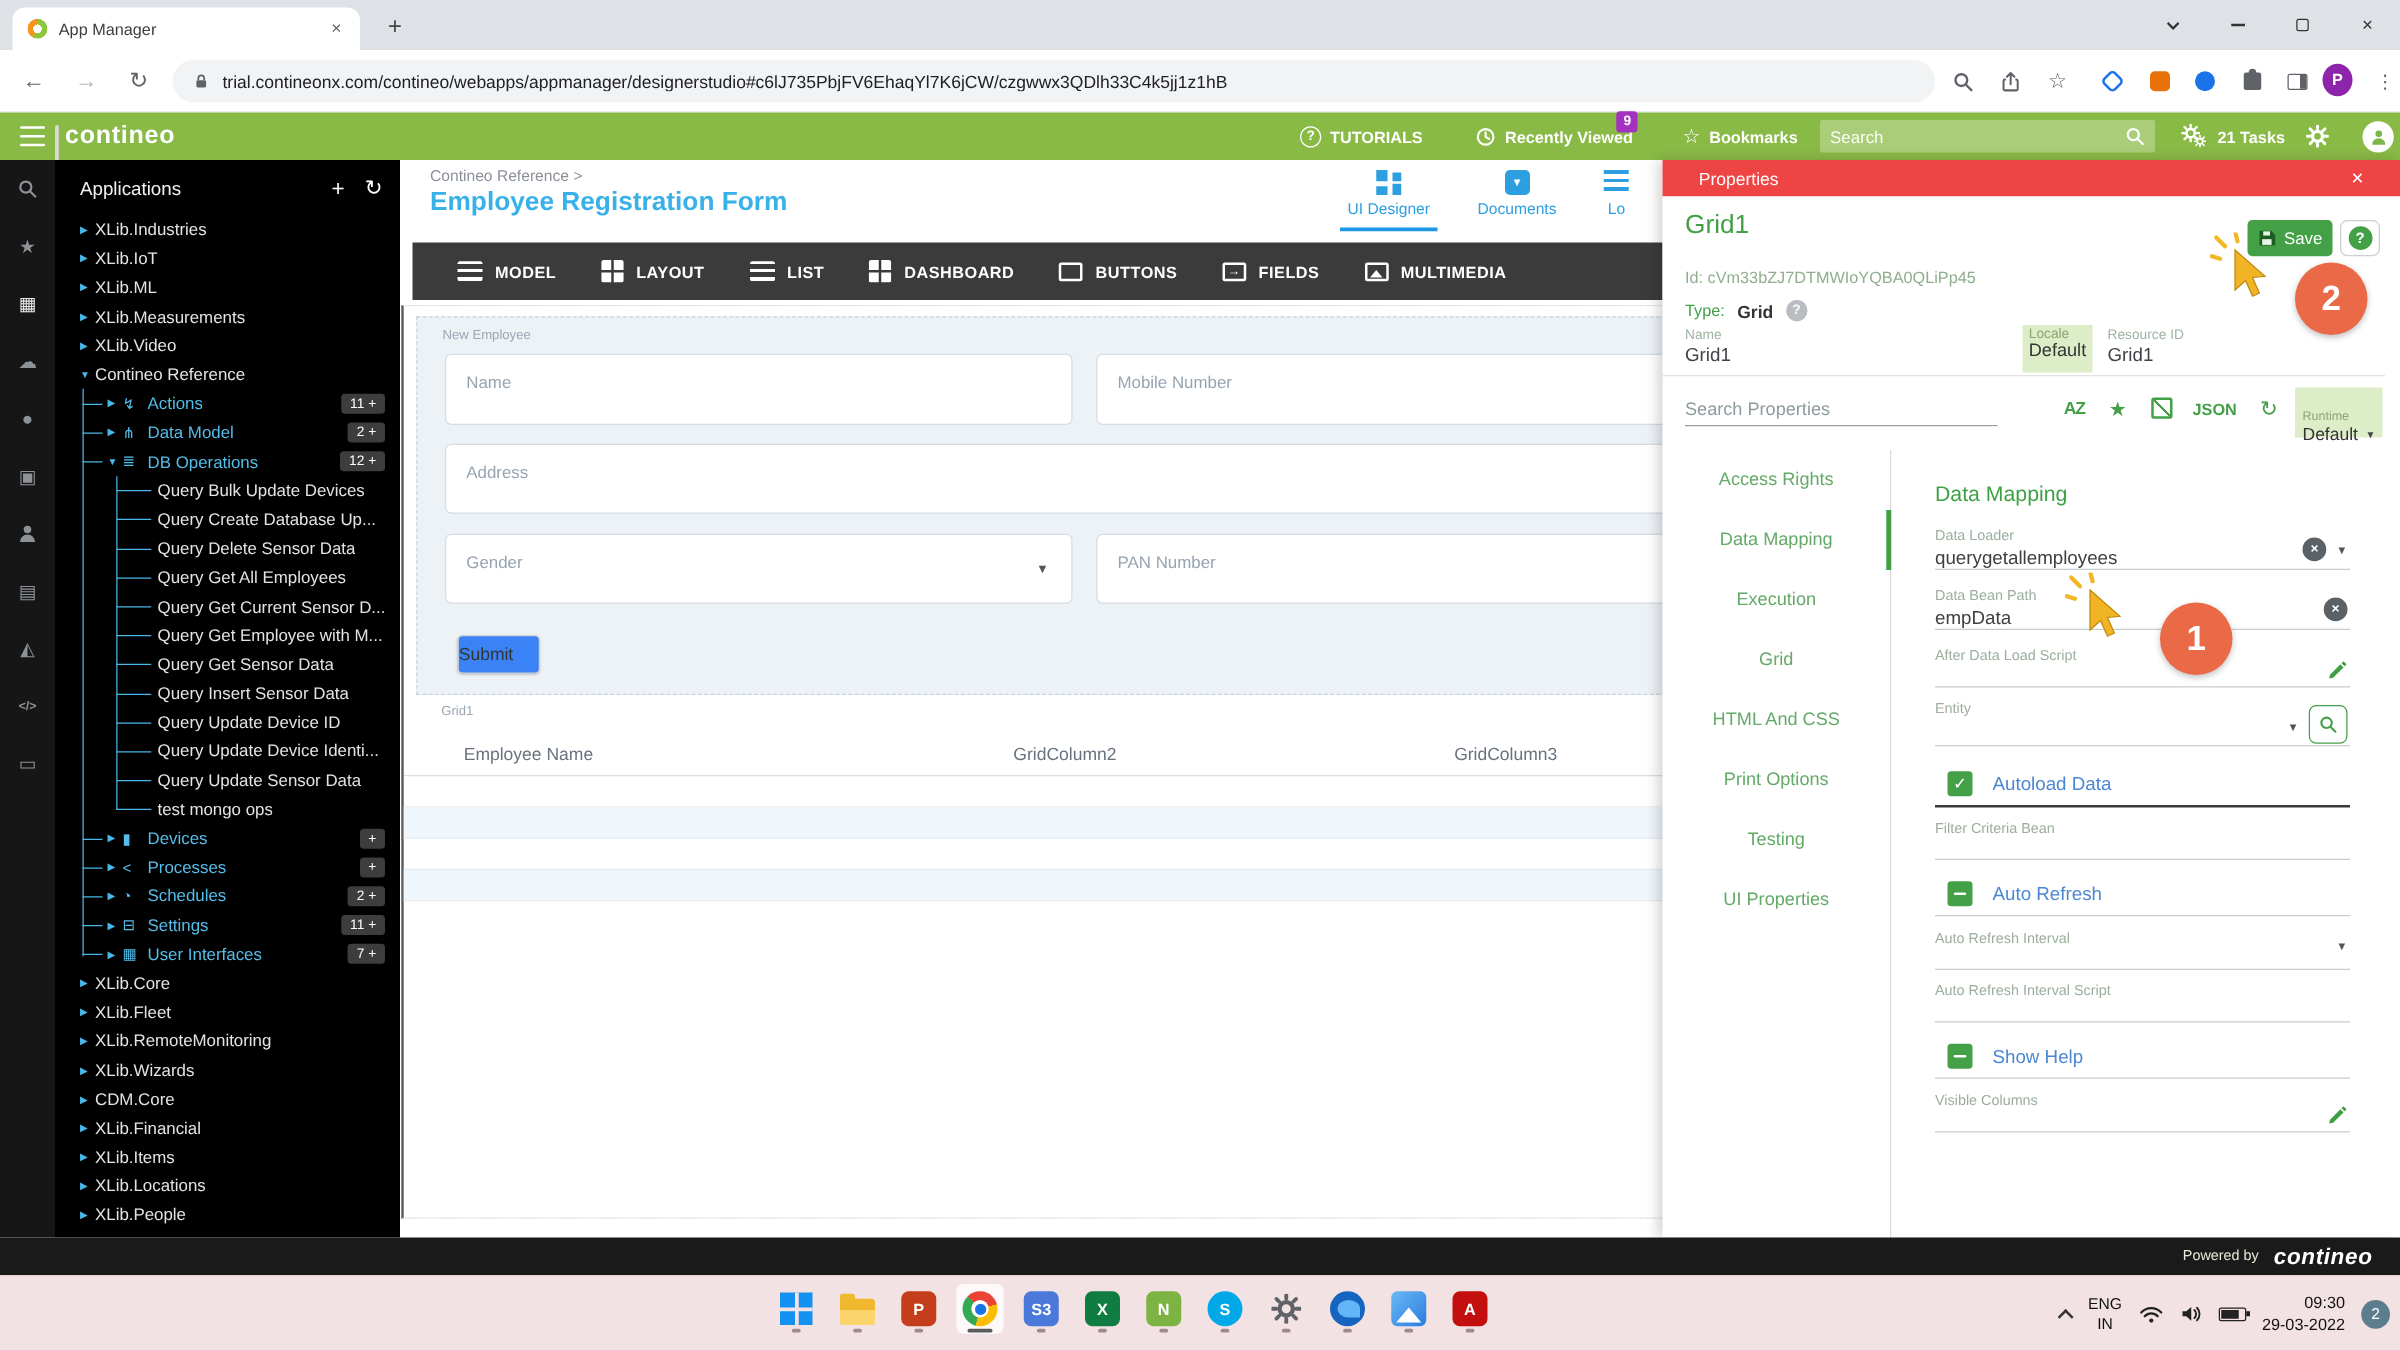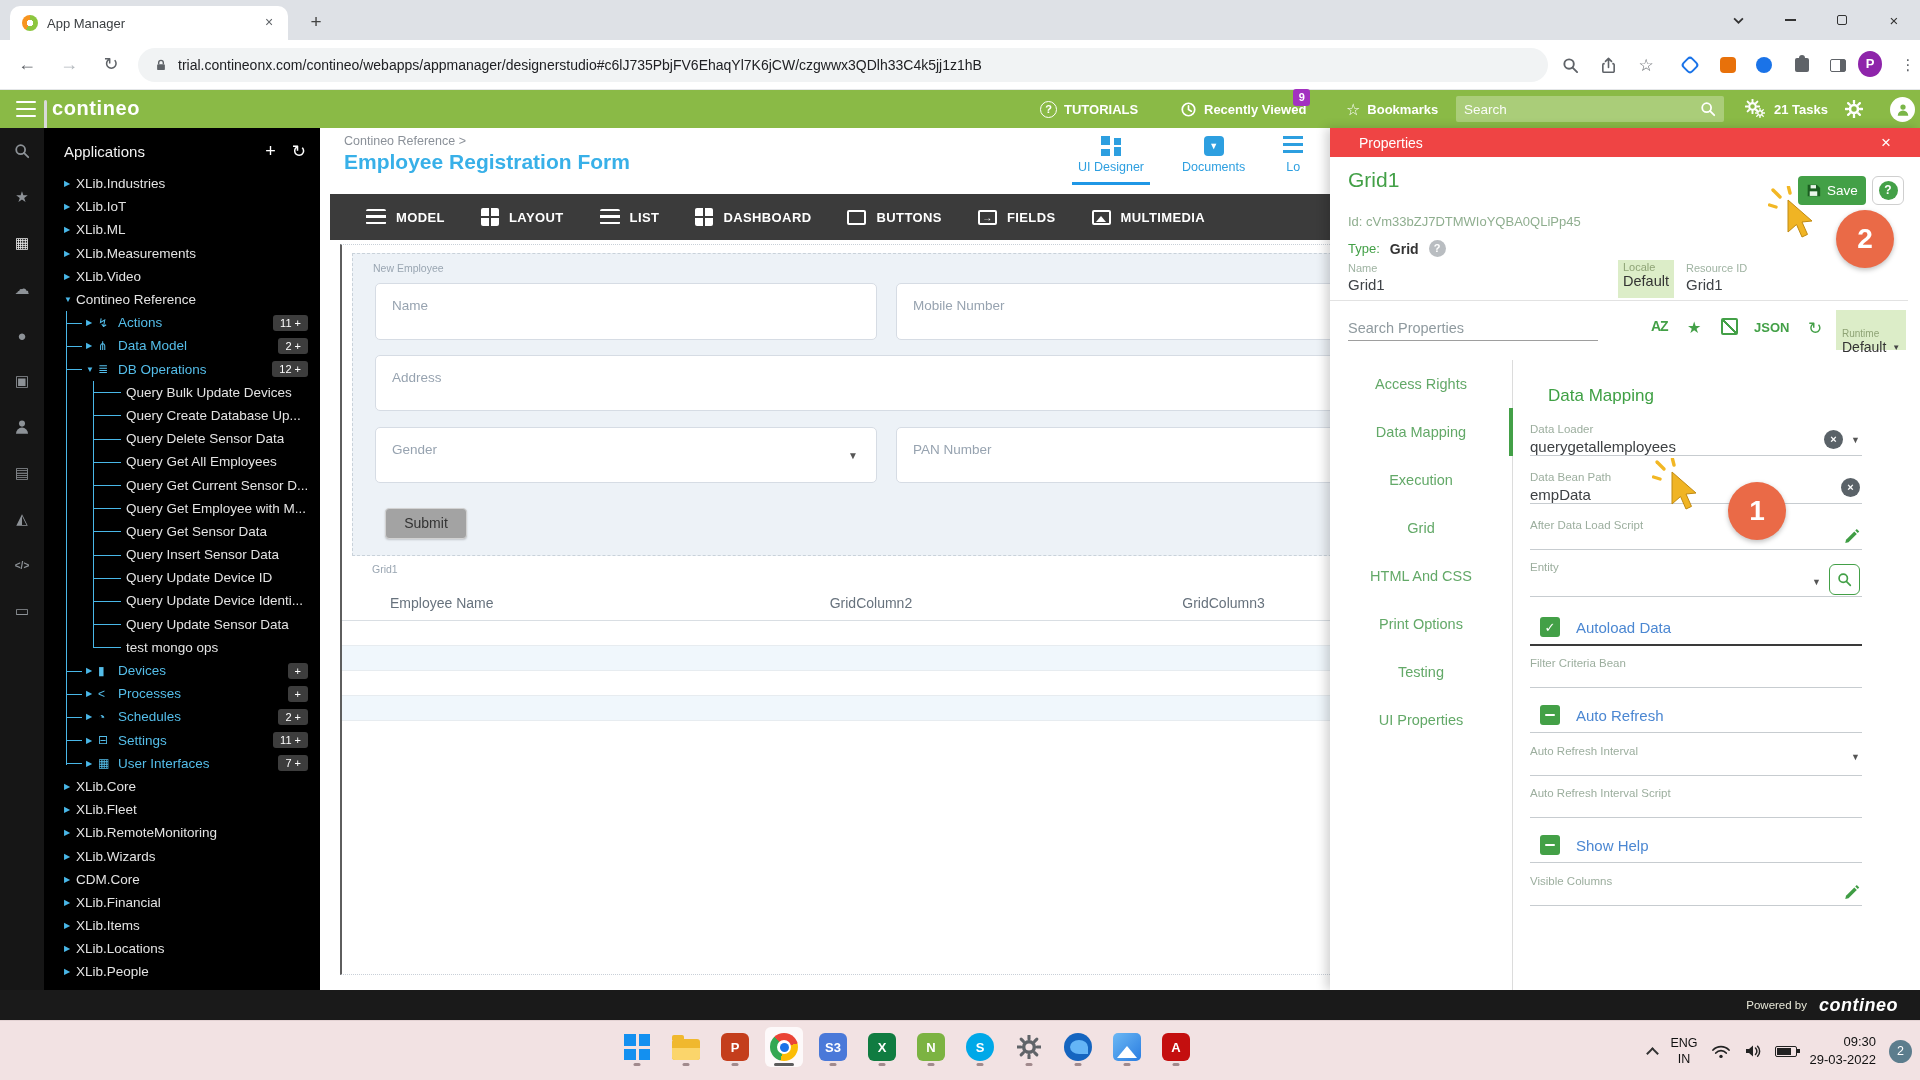--- a/index.html
+++ b/index.html
@@ -109,31 +109,31 @@
   .tbitem{display:flex;align-items:center;gap:10px;color:#fff;font-size:13px;font-weight:600;letter-spacing:.4px}
   .tb-icon{position:relative;width:19px;height:15px;border:2px solid #fff;border-radius:2px;flex:none}
   .tb-icon.lines{border:none;width:20px;height:16px;background:repeating-linear-gradient(to bottom,#fff 0 2.5px,transparent 2.5px 6.5px)}
   .tb-icon.grid{border:none;width:18px;height:18px;background:
     linear-gradient(#fff,#fff) 0 0/8px 8px no-repeat,linear-gradient(#fff,#fff) 100% 0/8px 8px no-repeat,
     linear-gradient(#fff,#fff) 0 100%/8px 8px no-repeat,linear-gradient(#fff,#fff) 100% 100%/8px 8px no-repeat}
   .tb-icon.arrowbox{display:flex;align-items:center;justify-content:center;color:#fff;font-size:10px}
   .tb-icon.media::after{content:"";position:absolute;left:2px;bottom:1px;border-left:5px solid transparent;
     border-right:5px solid transparent;border-bottom:6px solid #fff}
 
-  .canvas{position:absolute;left:20px;top:116px;width:1080px;height:731px;background:#fff;
+  .canvas{position:absolute;left:1px;top:116px;width:1080px;height:731px;background:#fff;
     border-left:2px solid #5e5e5e;border-top:1px dotted #c9d0d8;border-bottom:1px dotted #c9d0d8}
   .form-sec{position:absolute;left:10px;top:8px;width:1060px;height:303px;background:#edf2f7;
     border:1px dashed #c9d2da}
   .sec-label{position:absolute;font-size:10.5px;color:#9aa6b2}
   .ffield{position:absolute;background:#fff;border:1px solid #d6dce4;border-radius:5px}
   .ffield .ph{position:absolute;left:16px;top:14px;font-size:13.5px;color:#97a3b0}
   .ffield .dd{position:absolute;right:18px;top:22px;font-size:10px;color:#555}
-  .submitbtn{position:absolute;left:32px;top:254px;width:82px;height:31px;background:#a3a3a3;
+  .submitbtn{position:absolute;left:32px;top:254px;width:66px;height:31px;background:#3b82f6;
     border:1px solid #d2d2d2;border-radius:4px;box-shadow:0 1px 2px rgba(0,0,0,.18);
-    font-size:14px;color:#333;text-align:center;line-height:29px}
+    font-size:14px;color:#333;line-height:29px}
   .gtable{position:absolute;left:0px;top:340px;width:1058px}
   .ghead{display:flex;height:36px;align-items:center;border-bottom:1px solid #d9dee3;color:#67727d;font-size:14px}
   .gcell{width:33.33%}
   .gcell:first-child{padding-left:48px}
   .gcell:nth-child(2),.gcell:nth-child(3){text-align:center}
   .grow{height:25px;border-bottom:1px solid #e7ecf0}
   .grow.alt{background:#f0f7fc}
 
   
   #panel{position:absolute;left:1330px;top:128px;width:590px;height:862px;background:#fff;
@@ -173,21 +173,21 @@
   .rchip{position:absolute;left:506px;top:182px;width:70px;height:40px;background:#dcedc8;padding:18px 6px}
   .rchip .cl{font-size:10px;color:#8fa476}
   .rchip .cv{font-size:14px;color:#333;display:flex;align-items:center;gap:6px}
   .rchip .cv i{font-style:normal;font-size:8px;color:#444}
   .ptabs{position:absolute;left:0;top:232px;width:182px}
   .ptab{height:48px;display:flex;align-items:center;justify-content:center;color:#63a968;font-size:14.5px}
   .ptabdiv{position:absolute;left:182px;top:232px;width:1px;height:630px;background:#dcdcdc}
   .pactivebar{position:absolute;left:179px;top:280px;width:4px;height:48px;background:#43a047}
   .pcontent{position:absolute;left:200px;top:232px;width:356px;height:630px;overflow:hidden;padding-top:26px}
   .pheading{margin-left:18px;font-size:17px;color:#3fa044;height:20px;margin-bottom:14px}
-  .prow{position:relative;width:332px}
+  .prow{position:relative;margin-left:18px;width:332px}
   .prow::after{content:"";position:absolute;left:0;right:0;height:1px;background:#c7ccd0}
   .frow{height:48px}.frow::after{top:35px}
   .erow{height:42px}.erow::after{top:33px}
   .erow.tall{height:50px}.erow.tall::after{top:38px}
   .cbrow{height:46px;}.cbrow::after{top:36px}
   .cbrow.thick::after{height:2px;background:#3a3a3a}
   .flabel{font-size:11.5px;color:#9cae9e;padding-top:3px}
   .fvalue{font-size:15px;color:#3d4043;padding-top:3px}
   .fctrls{position:absolute;right:2px;top:10px;display:flex;align-items:center;gap:8px}
   .xcirc{width:19px;height:19px;border-radius:50%;background:#5a6268;color:#fff;font-size:11px;

